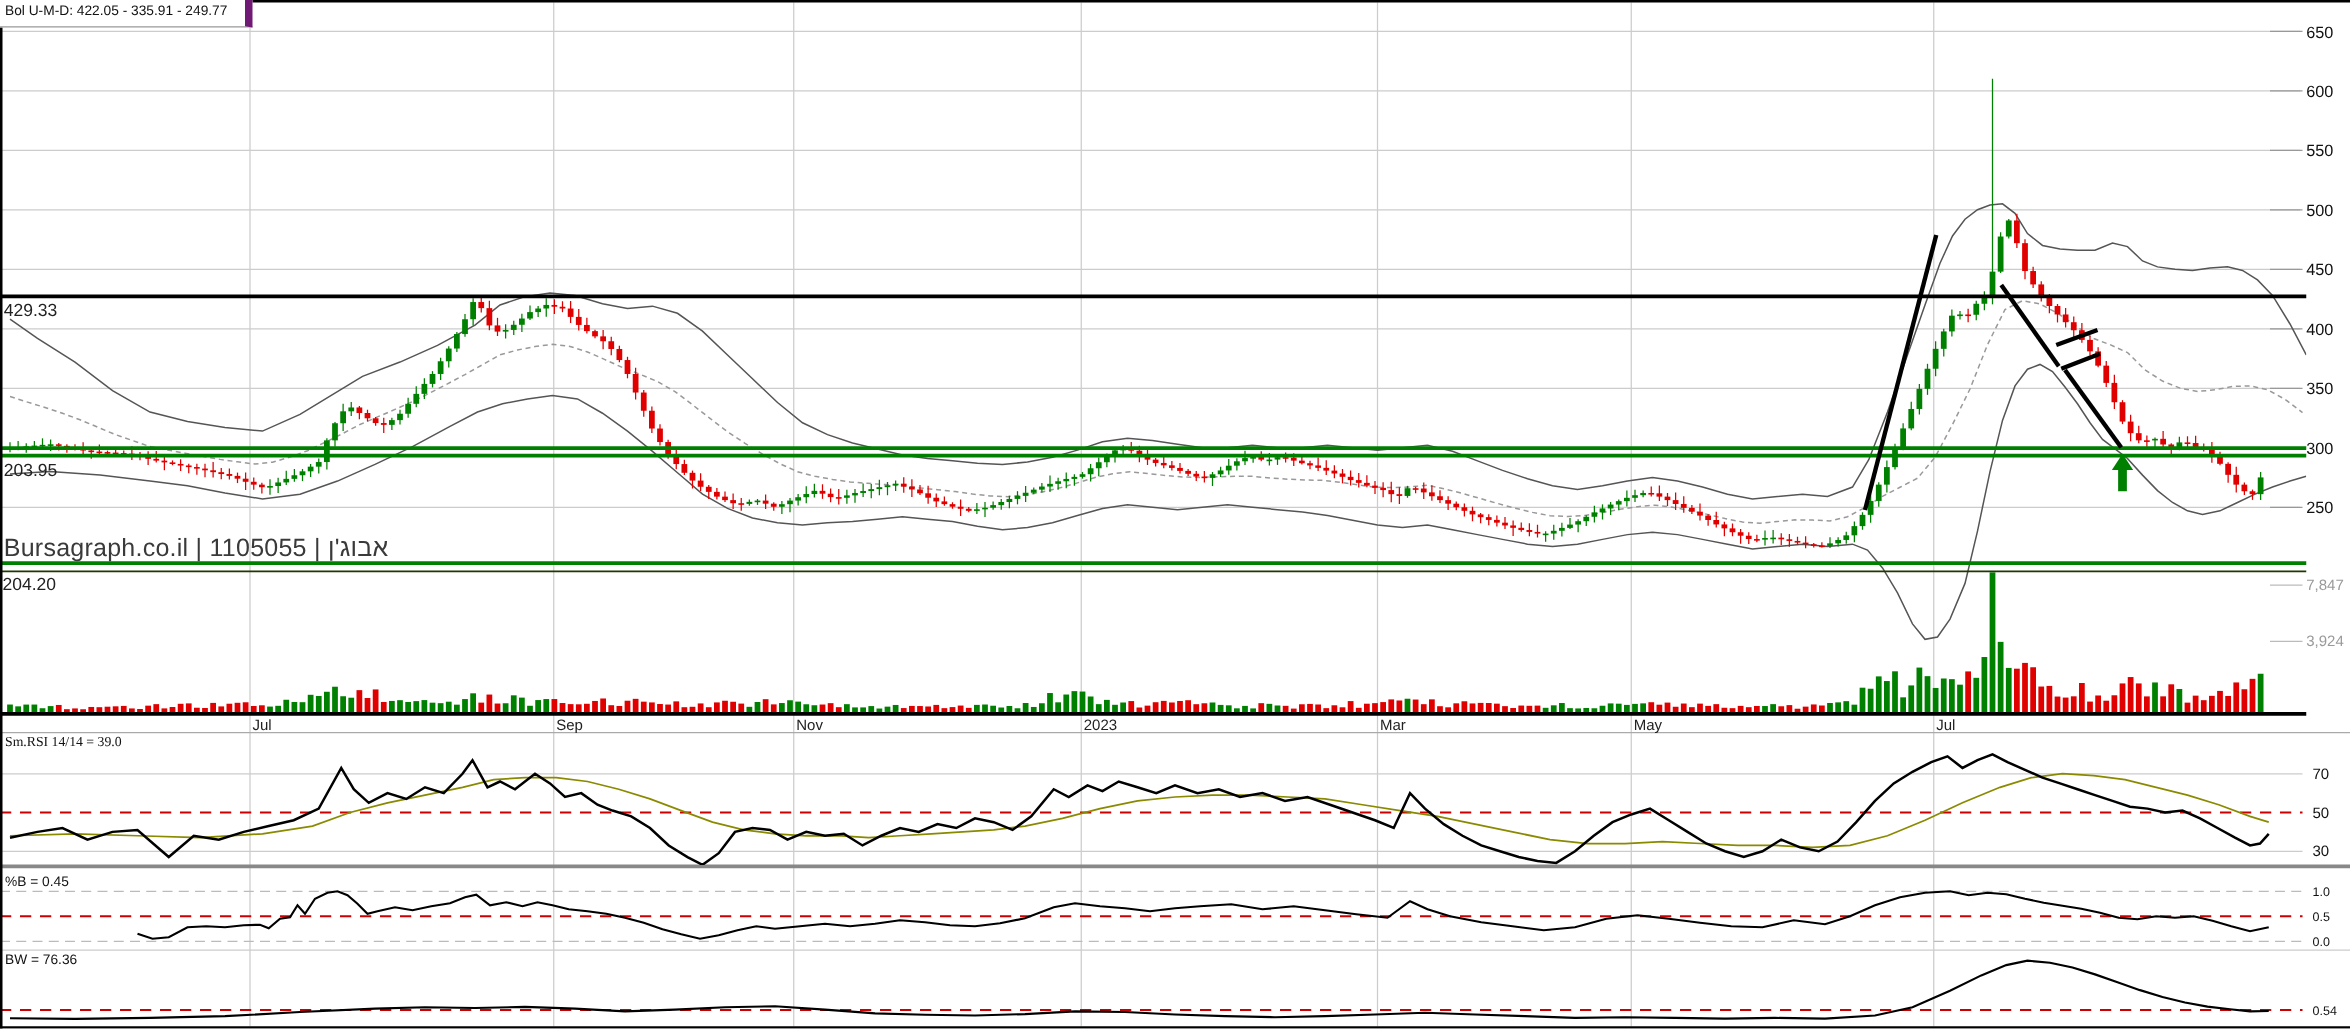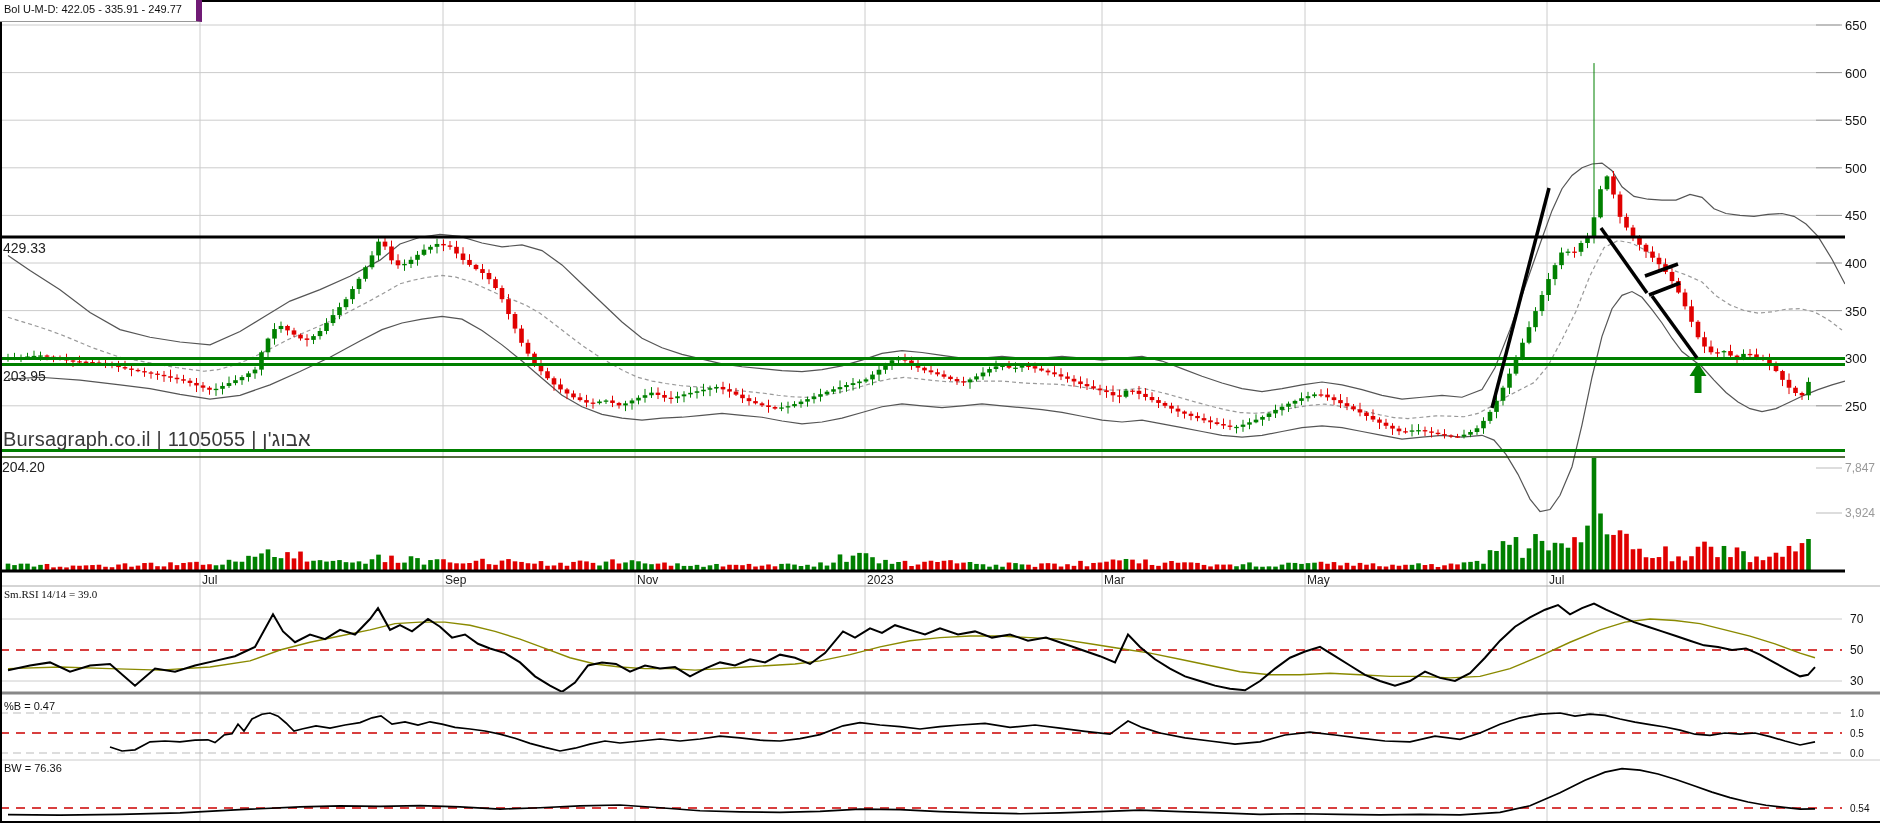--- a/index.html
+++ b/index.html
@@ -963,15 +963,15 @@
 
   <div class="ov box lbl" style="left:0;top:0;">Bol U-M-D: 422.05 - 335.91 - 249.77</div>
 
   <div class="ov lvl" style="left:3px;top:240px;">429.33</div>
   <div class="ov lvl" style="left:3px;top:368px;">203.95</div>
   <div class="ov lvl" style="left:2px;top:459px;">204.20</div>
 
   <div class="ov wm" style="left:3px;top:428px;">Bursagraph.co.il | 1105055 | אבוג'ן</div>
 
   <div class="ov lbl" style="left:4px;top:588px;font-family:Liberation Serif, serif;">Sm.RSI 14/14 = 39.0</div>
-  <div class="ov lbl" style="left:4px;top:700px;">%B = 0.47</div>
+  <div class="ov lbl" style="left:4px;top:700px;">%B = 0.45</div>
   <div class="ov lbl" style="left:4px;top:762px;">BW = 76.36</div>
 </div>
 
 </body></html>

